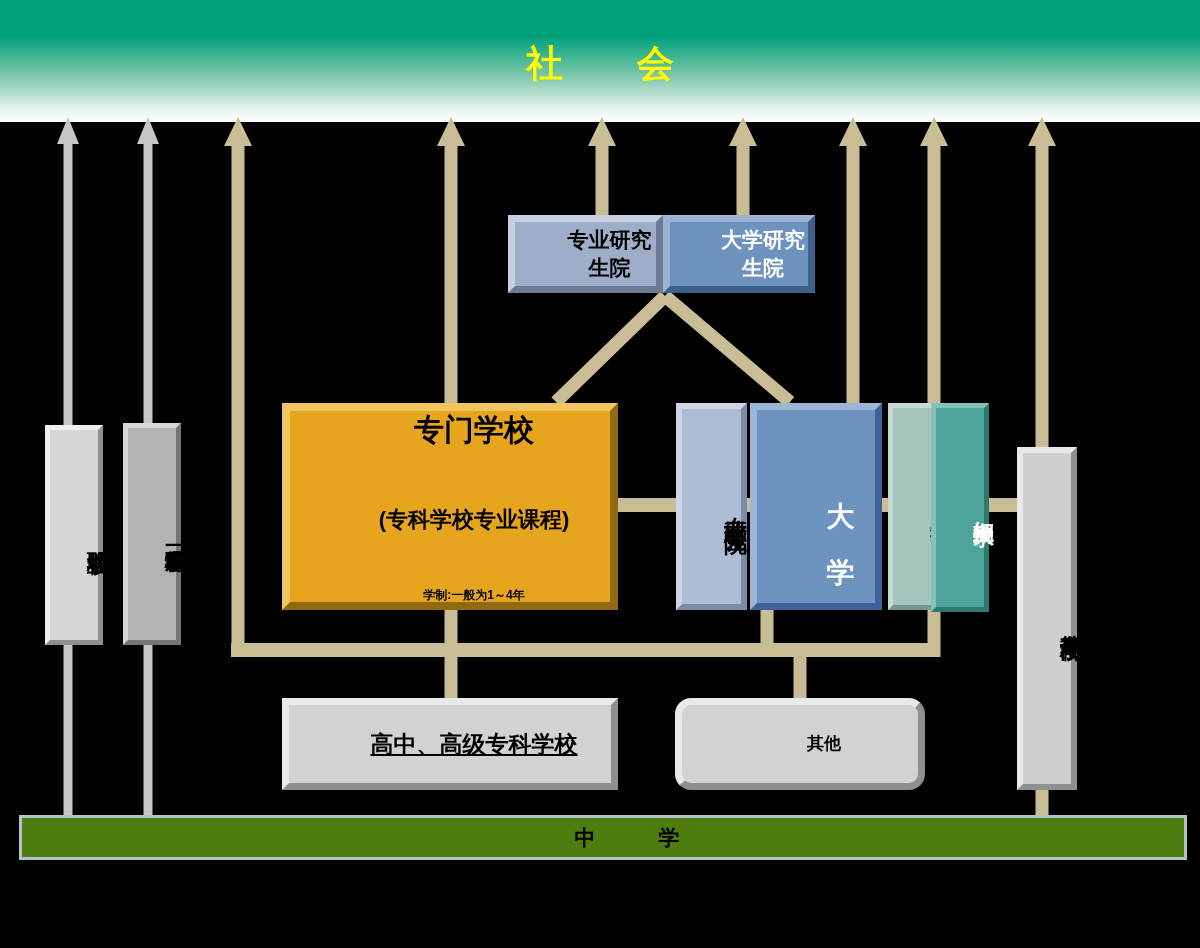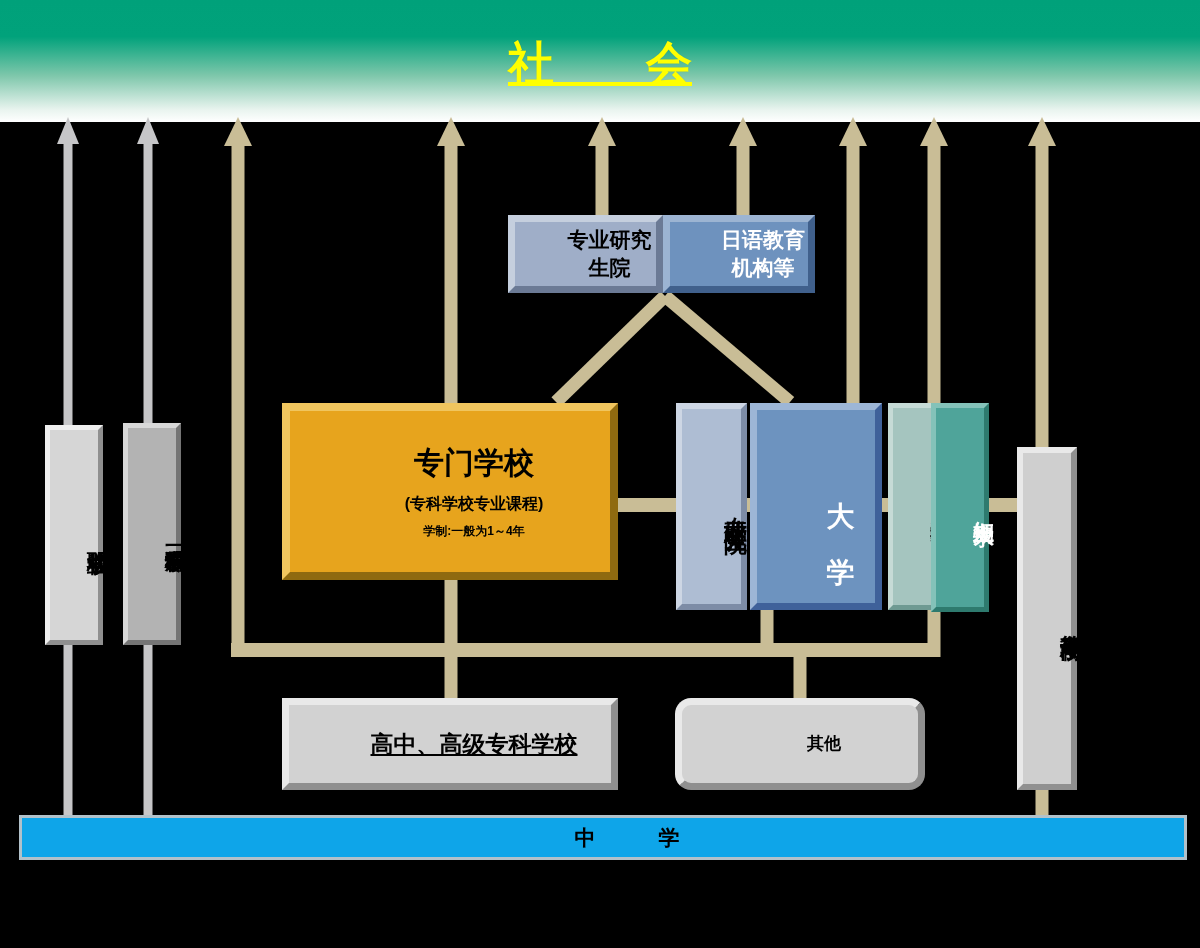--- a/index.html
+++ b/index.html
@@ -8,46 +8,46 @@
     font-family:"Liberation Sans","DejaVu Sans",sans-serif;
     font-weight:bold;color:#000;
   }
   
   .band{
     position:absolute;left:0;top:0;width:1200px;height:122px;z-index:0;
     background:linear-gradient(180deg,#00a17a 0%,#01a27b 30%,#7ec7ab 62%,#e9f4ef 90%,#ffffff 100%);
     display:flex;align-items:center;justify-content:center;
   }
   .band-label{
-    color:#ffff00;font-size:46px;letter-spacing:0;line-height:1;
-    padding-top:4px;text-shadow:0 0 1px rgba(0,0,0,.15);text-decoration:underline;
+    color:#ffff00;font-size:37px;letter-spacing:0;line-height:1;
+    padding-top:4px;text-shadow:0 0 1px rgba(0,0,0,.15);
   }
   
   svg.flow{position:absolute;left:0;top:0;z-index:1;}
   
   .box{
     position:absolute;z-index:2;box-sizing:border-box;border-style:solid;
     display:flex;align-items:center;justify-content:center;text-align:center;padding-left:48px;
   }
   .vtext{
     writing-mode:vertical-rl;text-orientation:upright;line-height:1;
   }
   
   .b-voc{left:45px;top:425px;width:45px;height:220px;background:#d6d6d6;
     border-width:5px;border-color:#efefef #8f8f8f #8f8f8f #efefef;}
   .b-voc .vtext{font-size:22px;}
   .b-colgen{left:123px;top:423px;width:47px;height:222px;background:#b3b3b3;
     border-width:5px;border-color:#d8d8d8 #757575 #757575 #d8d8d8;}
   .b-colgen .vtext{font-size:21px;}
   
-  .b-senmon{left:282px;top:403px;width:336px;height:177px;background:#e7a41d;
+  .b-senmon{left:282px;top:403px;width:336px;height:207px;background:#e7a41d;
     border-width:8px;border-color:#f0c55e #8f6a10 #8f6a10 #f0c55e;
-    flex-direction:column;}
+    flex-direction:column;gap:44px;}
   .b-senmon .t1{font-size:30px;margin-bottom:10px;}
-  .b-senmon .t2{font-size:16px;margin-bottom:8px;}
+  .b-senmon .t2{font-size:22px;margin-bottom:8px;}
   .b-senmon .t3{font-size:12px;}
   
   .b-pgrad-top{left:508px;top:215px;width:155px;height:78px;background:#9faec8;
     border-width:7px;border-color:#c5cfde #6b7a95 #6b7a95 #c5cfde;font-size:21px;}
   .b-ugrad-top{left:663px;top:215px;width:152px;height:78px;background:#6e92be;
     border-width:7px;border-color:#9cb4d2 #40608c #40608c #9cb4d2;font-size:21px;color:#fff;}
   
   .b-pgrad-col{left:676px;top:403px;width:71px;height:207px;background:#aebdd3;
     border-width:6px;border-color:#cdd6e4 #7d8ca6 #7d8ca6 #cdd6e4;}
   .b-pgrad-col .vtext{font-size:23px;letter-spacing:3px;}
@@ -63,21 +63,21 @@
   
   .b-kosen{left:1017px;top:447px;width:50px;height:343px;background:#cfcfcf;
     border-width:6px;border-color:#e9e9e9 #909090 #909090 #e9e9e9;}
   .b-kosen .vtext{font-size:22px;letter-spacing:1px;}
   
   .b-hs{left:282px;top:698px;width:336px;height:92px;background:#d2d2d2;
     border-width:7px;border-color:#e9e9e9 #8f8f8f #8f8f8f #e9e9e9;font-size:23px;text-decoration:underline;}
   .b-other{left:675px;top:698px;width:250px;height:92px;background:#d2d2d2;
     border-width:7px;border-color:#e9e9e9 #8f8f8f #8f8f8f #e9e9e9;
     flex-direction:column;font-size:17px;line-height:1.35;border-radius:16px;}
-  .b-middle{left:19px;top:815px;width:1168px;height:45px;background:#0ea5e9;
+  .b-middle{left:19px;top:815px;width:1168px;height:45px;background:#4d7c0f;
     border-width:3px;border-color:#b2c1ca;font-size:21px;}
 </style>
 </head>
 <body>
 
 <div class="band">
   <div class="band-label">社　　会</div>
 </div>
 
 <svg class="flow" width="1200" height="948" viewBox="0 0 1200 948">
@@ -142,21 +142,21 @@
 <div class="box b-senmon">
   <div class="t1">专门学校</div>
   <div class="t2">(专科学校专业课程)</div>
   <div class="t3">学制:一般为1～4年</div>
 </div>
 
 <div class="box b-pgrad-top">
   <div>专业研究生院</div>
 </div>
 <div class="box b-ugrad-top">
-  <div>日语教育机构等</div>
+  <div>大学研究生院</div>
 </div>
 
 <div class="box b-pgrad-col">
   <div class="vtext">专业研究生院</div>
 </div>
 <div class="box b-univ">
   <div class="vtext">大　　学</div>
 </div>
 <div class="box b-jc-col">
   <div class="vtext">专科短期大学</div>

